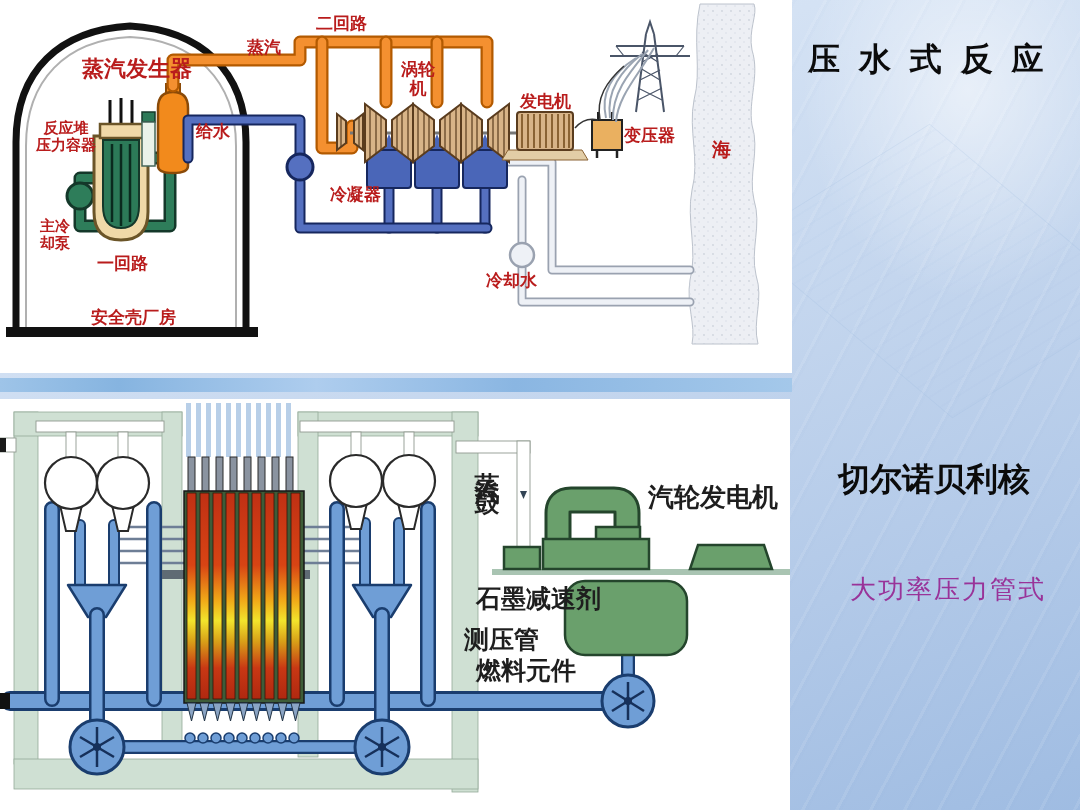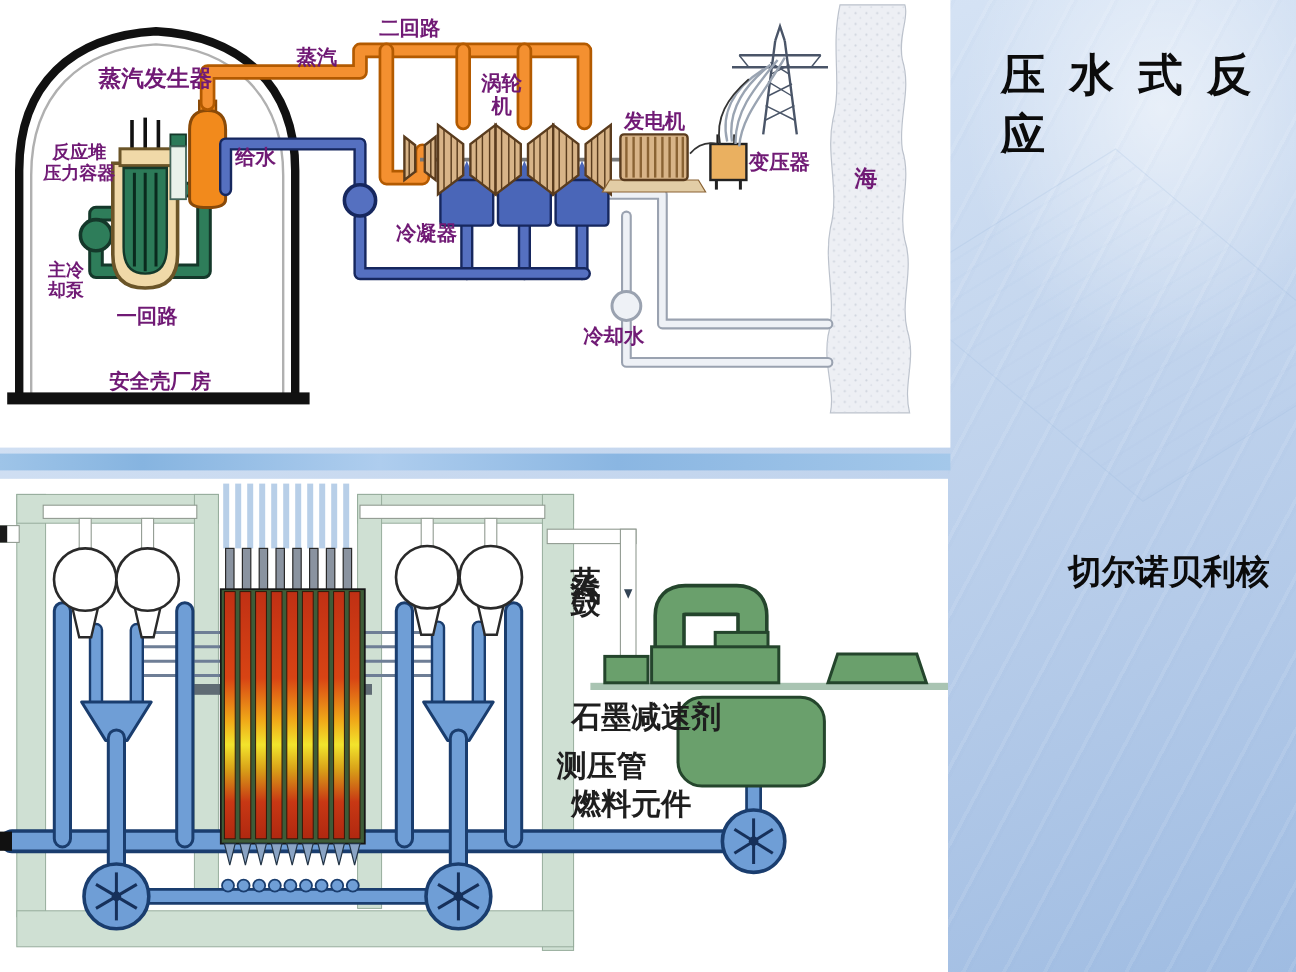--- a/index.html
+++ b/index.html
@@ -12,28 +12,28 @@
   .wm2{left:790px;top:0;width:290px;height:810px;opacity:.45;
     background:repeating-linear-gradient(118deg,rgba(255,255,255,.20) 0 3px,rgba(120,150,200,.06) 3px 6px,transparent 6px 30px);}
   .wm3{left:830px;top:140px;width:220px;height:260px;opacity:.18;
     border:1px solid #8fb0d8;transform:rotate(-32deg) skewX(18deg);
     background:repeating-linear-gradient(0deg,rgba(140,170,210,.25) 0 2px,transparent 2px 14px);}
   .panel{position:absolute;background:#ffffff;}
   .panel-top{left:0;top:0;width:792px;height:373px;}
   .panel-bottom{left:0;top:399px;width:790px;height:411px;}
   .divider{position:absolute;left:0;top:378px;width:792px;height:14px;
     background:linear-gradient(90deg,#9ec4e8,#86b4e0 15%,#aecdee 40%,#8ab6e2 65%,#a4c8ea 100%);}
-  .lbl{position:absolute;font-weight:bold;color:#701a75;white-space:nowrap;line-height:1.1;font-size:17px;}
+  .lbl{position:absolute;font-weight:bold;color:#b91c1c;white-space:nowrap;line-height:1.1;font-size:17px;}
   .lbl.s15{font-size:15px;}
   .lbl.s19{font-size:19px;}
   .lbl.big{font-size:25px;color:#1e1e1e;}
   .vert{writing-mode:vertical-rl;text-orientation:upright;letter-spacing:9px;}
   .ctr{text-align:center;}
-  .title1{position:absolute;font-size:37px;font-weight:bold;letter-spacing:5px;color:#0b0b0b;margin-left:26px;}
-  .title2{position:absolute;font-size:28px;font-weight:bold;color:#0b0b0b;width:220px;text-align:right;}
+  .title1{position:absolute;font-size:32px;font-weight:bold;letter-spacing:5px;color:#0b0b0b;}
+  .title2{position:absolute;font-size:32px;font-weight:bold;color:#0b0b0b;width:220px;text-align:left;}
   .subtitle{position:absolute;font-size:26px;color:#993399;letter-spacing:2px;}
   svg{position:absolute;left:0;top:0;}
 </style>
 </head>
 <body>
 
 <div class="slide">
 
   <div class="wm wm1"></div>
   <div class="wm wm2"></div>
@@ -205,21 +205,21 @@
           <path d="M 606 118 C 600 92 614 72 636 58"></path>
           <path d="M 610 118 C 606 90 622 70 642 54"></path>
           <path d="M 613 120 C 612 92 630 72 648 50"></path>
           <path d="M 616 122 C 618 96 638 76 654 48"></path>
         </g>
         <path d="M 600 120 C 596 98 606 82 624 66" stroke="#333" stroke-width="1.5"></path>
         <path d="M 575 128 C 582 120 590 118 598 120" stroke="#333" stroke-width="1.5"></path>
       </g>
     </svg>
 
-    <div class="lbl" style="left:82px;top:57px;font-size:19px;">蒸汽发生器</div>
+    <div class="lbl" style="left:82px;top:57px;font-size:22px;">蒸汽发生器</div>
     <div class="lbl" style="left:247px;top:39px;">蒸汽</div>
     <div class="lbl" style="left:316px;top:15px;">二回路</div>
     <div class="lbl ctr" style="left:396px;top:61px;width:44px;">
       <div>涡轮</div>
       <div>机</div>
     </div>
     <div class="lbl" style="left:520px;top:93px;">发电机</div>
     <div class="lbl" style="left:196px;top:123px;text-align:center;">给水</div>
     <div class="lbl s15" style="left:36px;top:120px;text-align:center;">
       <div>反应堆</div>
@@ -408,23 +408,25 @@
         <path d="M 558 170 L 558 114 Q 558 101 571 101 L 614 101 Q 627 101 627 114 L 627 170" fill="none" stroke="#24452c" stroke-width="27"></path>
         <path d="M 558 170 L 558 114 Q 558 101 571 101 L 614 101 Q 627 101 627 114 L 627 170" fill="none" stroke="#6aa06c" stroke-width="21"></path>
         <rect x="596" y="128" width="44" height="16" fill="#6aa06c" stroke="#24452c" stroke-width="2.5"></rect>
         <rect x="543" y="140" width="106" height="30" fill="#6aa06c" stroke="#24452c" stroke-width="2.5"></rect>
         <polygon points="698,146 764,146 772,170 690,170" fill="#6aa06c" stroke="#24452c" stroke-width="2.5"></polygon>
         <rect x="565" y="182" width="122" height="74" rx="20" fill="#6aa06c" stroke="#24452c" stroke-width="2.5"></rect>
       </g>
     </svg>
 
     <div class="lbl big vert" style="left:473px;top:52px;height:110px;">蒸汽鼓</div>
+    <div class="lbl big" style="left:648px;top:84px;font-size:26px;">汽轮发电机</div>
     <div class="lbl big" style="left:476px;top:186px;">石墨减速剂</div>
     <div class="lbl big" style="left:464px;top:227px;">测压管</div>
     <div class="lbl big" style="left:476px;top:258px;">燃料元件</div>
   </div>
 
   <div class="title1" style="left:808px;top:38px;">压 水 式 反 应</div>
 
   <div class="title2" style="left:838px;top:458px;">切尔诺贝利核</div>
 
+  <div class="subtitle" style="left:850px;top:572px;">大功率压力管式</div>
 
 </div>
 
 </body></html>

